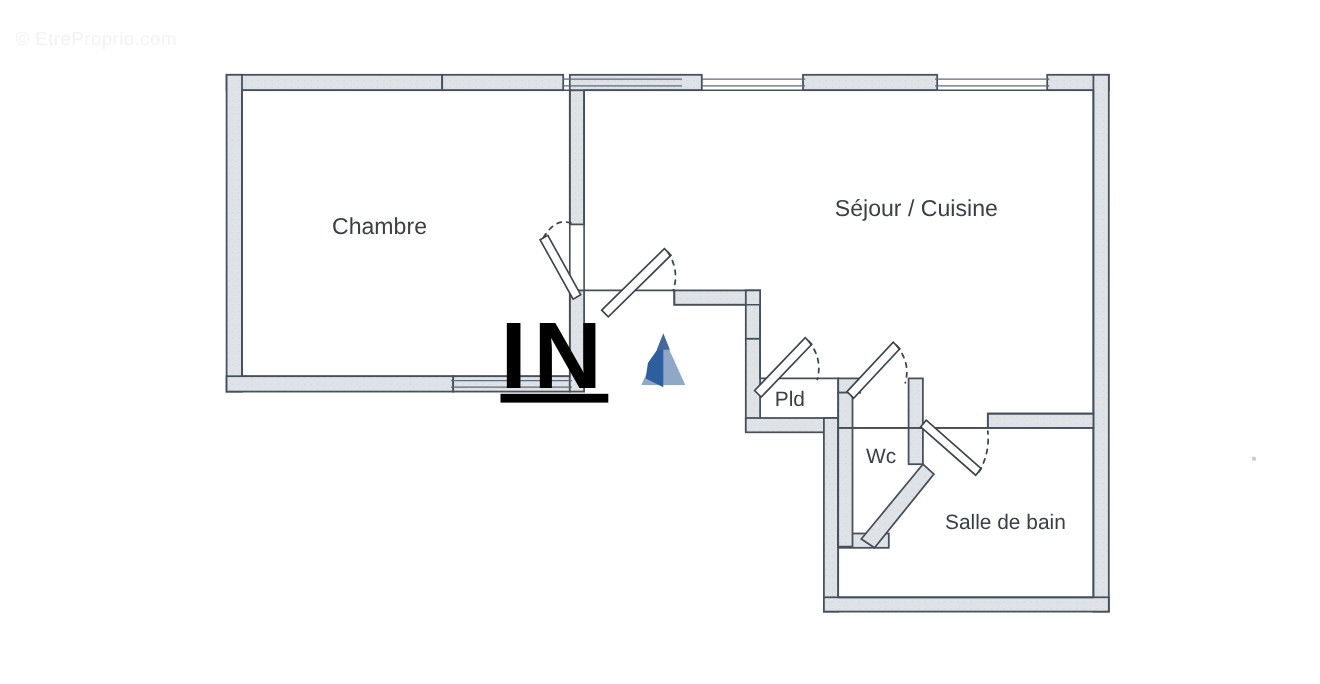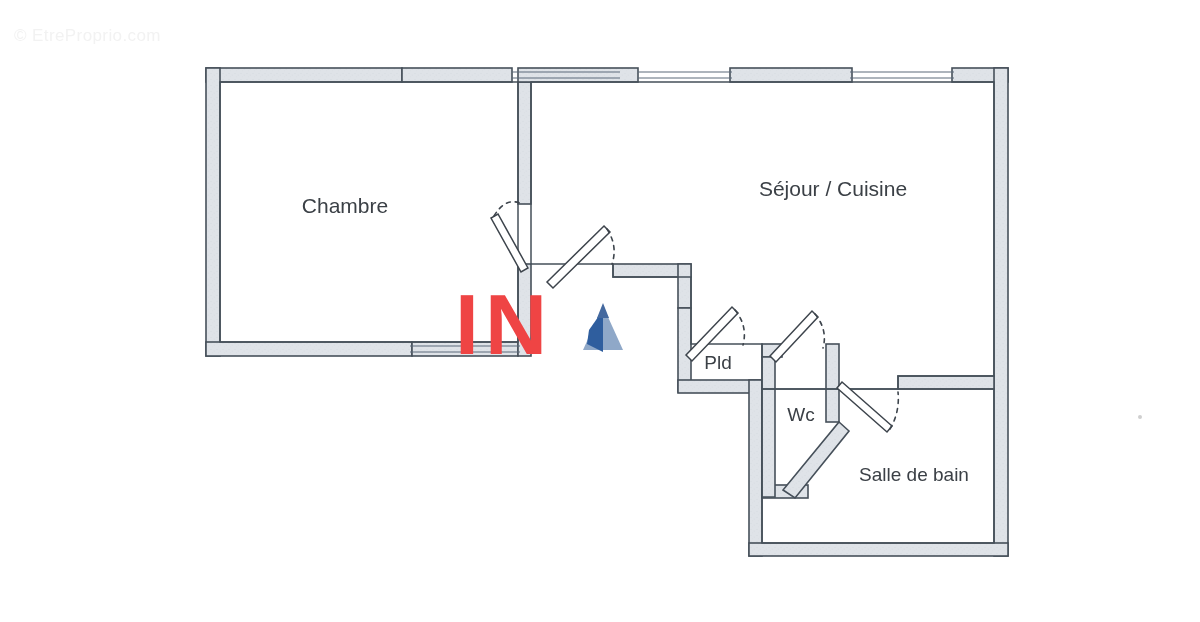--- a/index.html
+++ b/index.html
@@ -190,17 +190,17 @@
       <text class="room-label" id="lbl-0" x="345" y="213" font-size="21" text-anchor="middle" fill="#3b4046">Chambre</text>
       <text class="room-label" id="lbl-1" x="833" y="196" font-size="21" text-anchor="middle" fill="#3b4046">Séjour / Cuisine</text>
       <text class="room-label" id="lbl-2" x="718" y="369" font-size="19" text-anchor="middle" fill="#3b4046">Pld</text>
       <text class="room-label" id="lbl-3" x="801" y="421" font-size="19" text-anchor="middle" fill="#3b4046">Wc</text>
       <text class="room-label" id="lbl-4" x="914" y="481" font-size="19" text-anchor="middle" fill="#3b4046">Salle de bain</text>
     </g>
 
     <circle class="dot-spec" cx="1140" cy="417" r="2"></circle>
   </svg>
 
-  <div class="wm-center" style="color: #ef4444;">IN</div>
+  <div class="wm-center" style="color: #000000; text-decoration: underline;">IN</div>
 
   <div class="wm-corner" style="color: rgb(242, 242, 242);">© EtreProprio.com</div>
 
 </div>
 
 </body></html>

